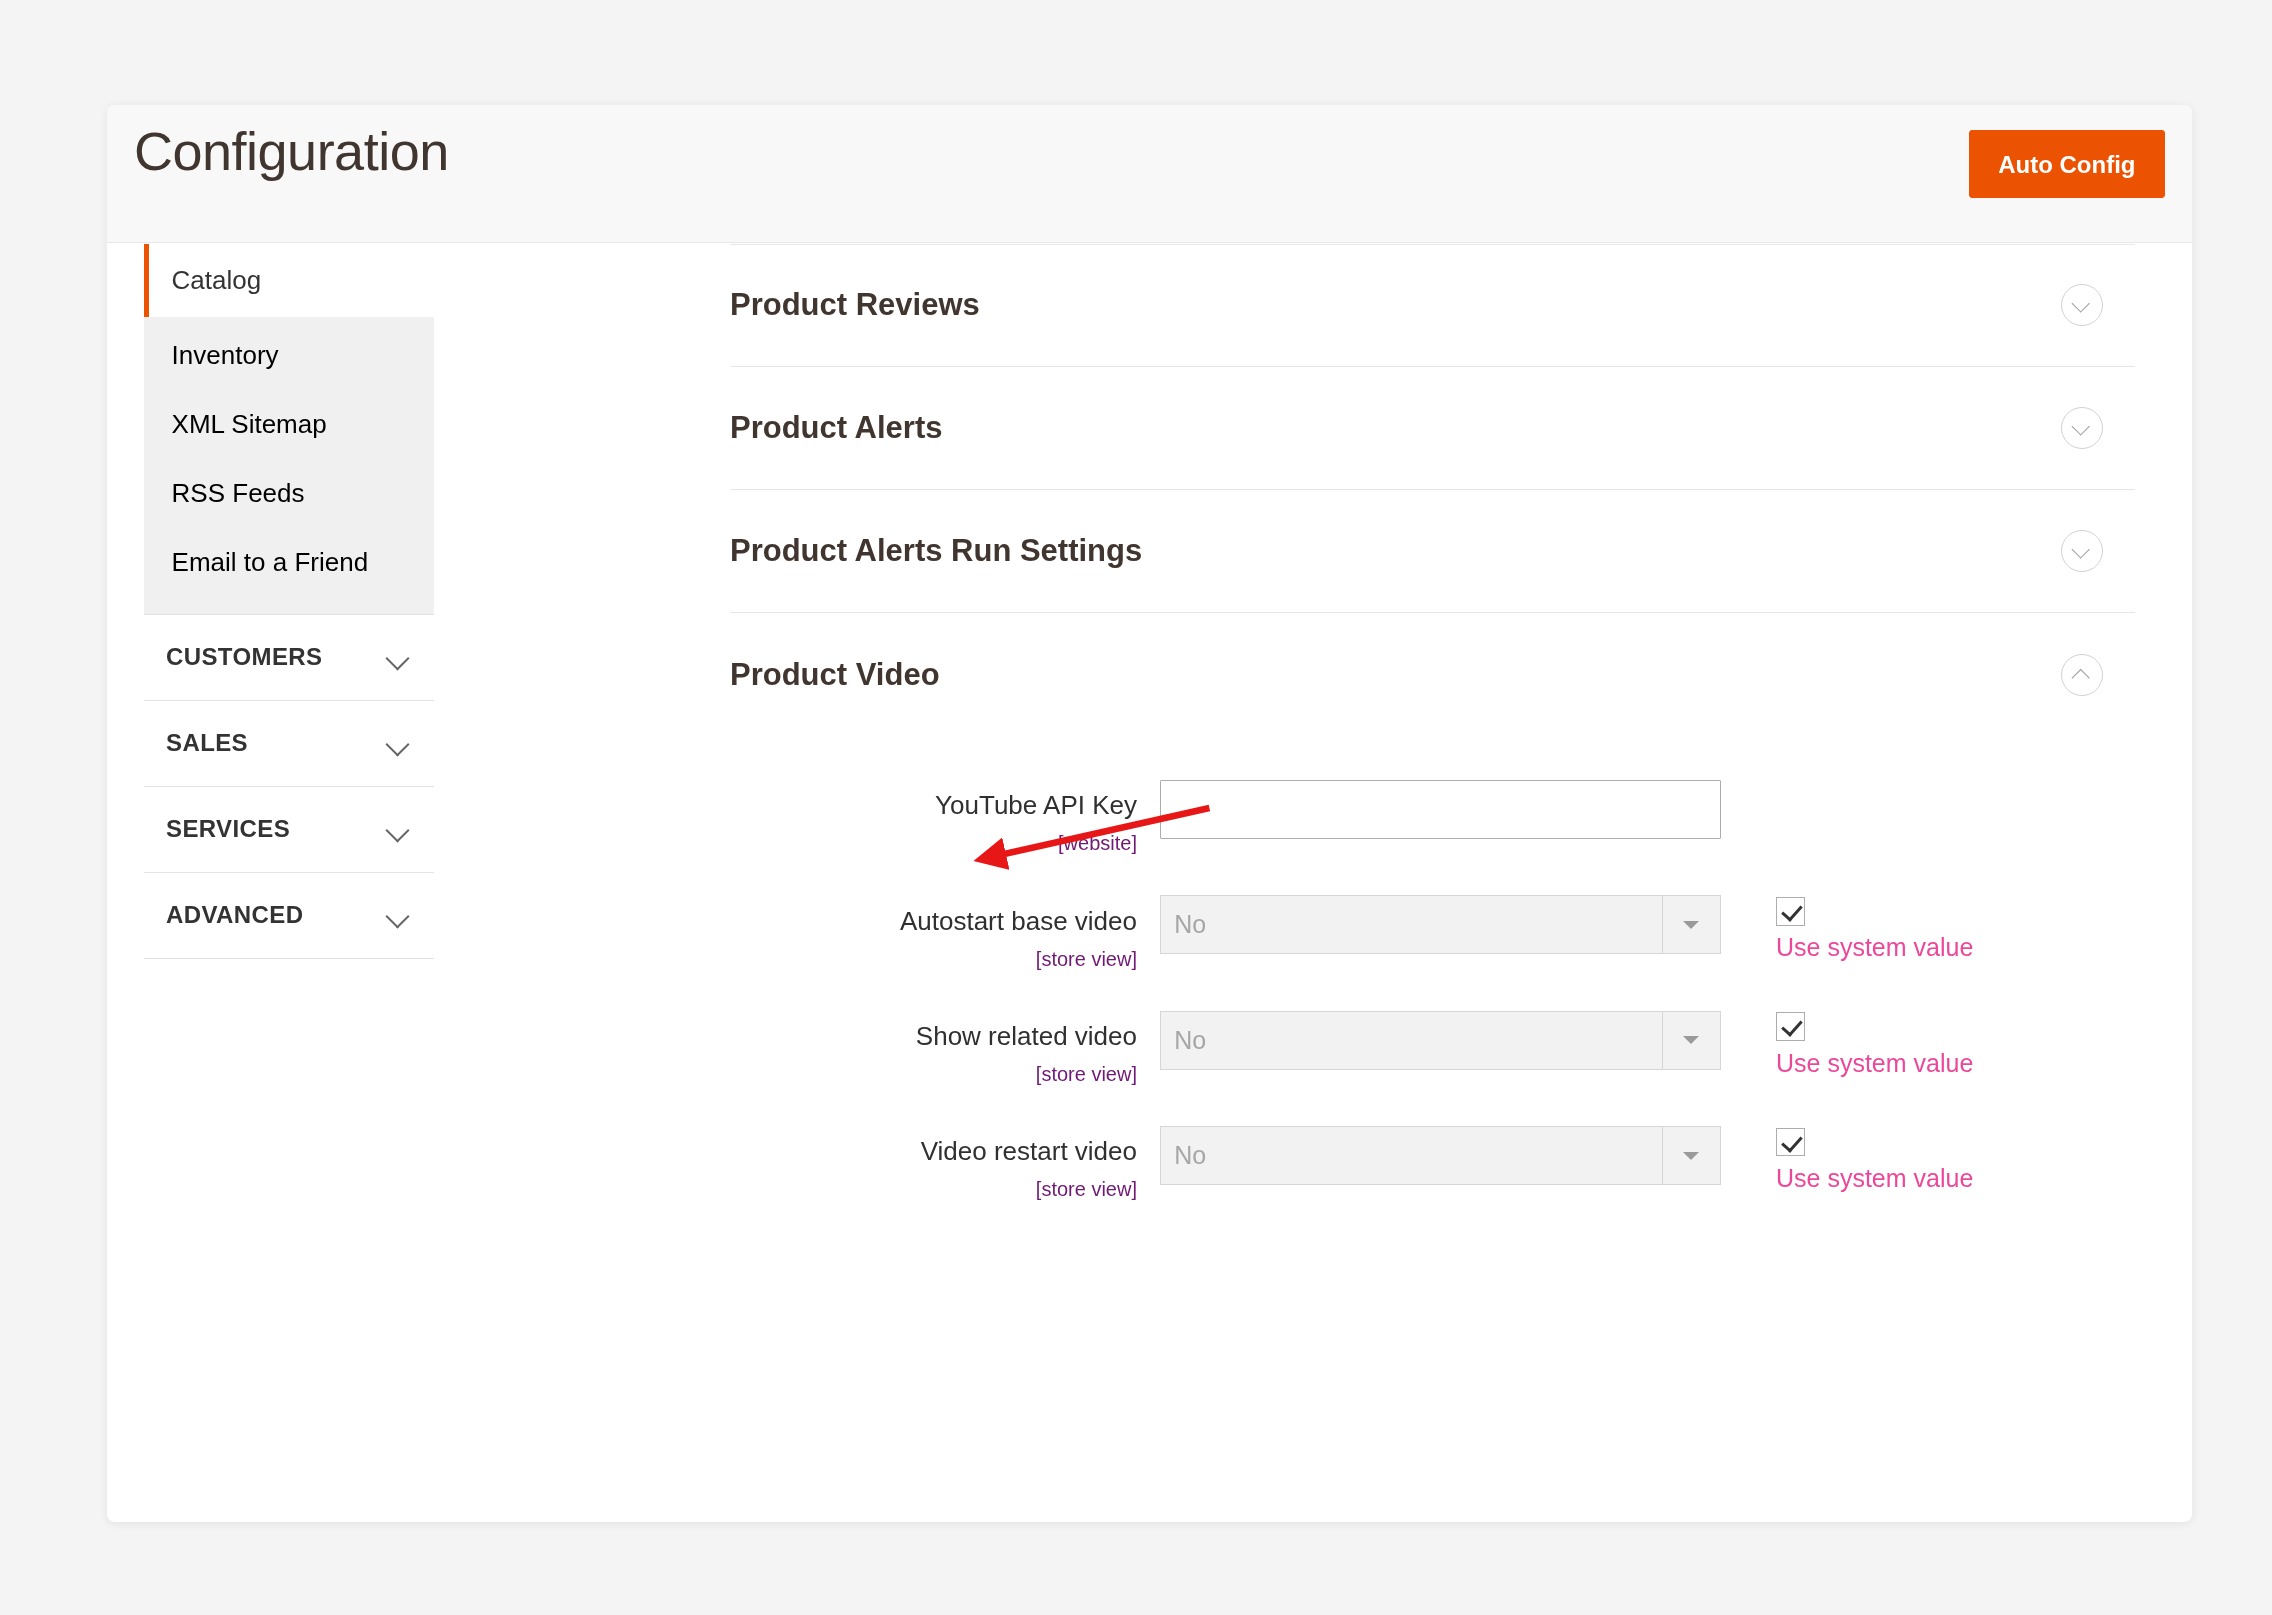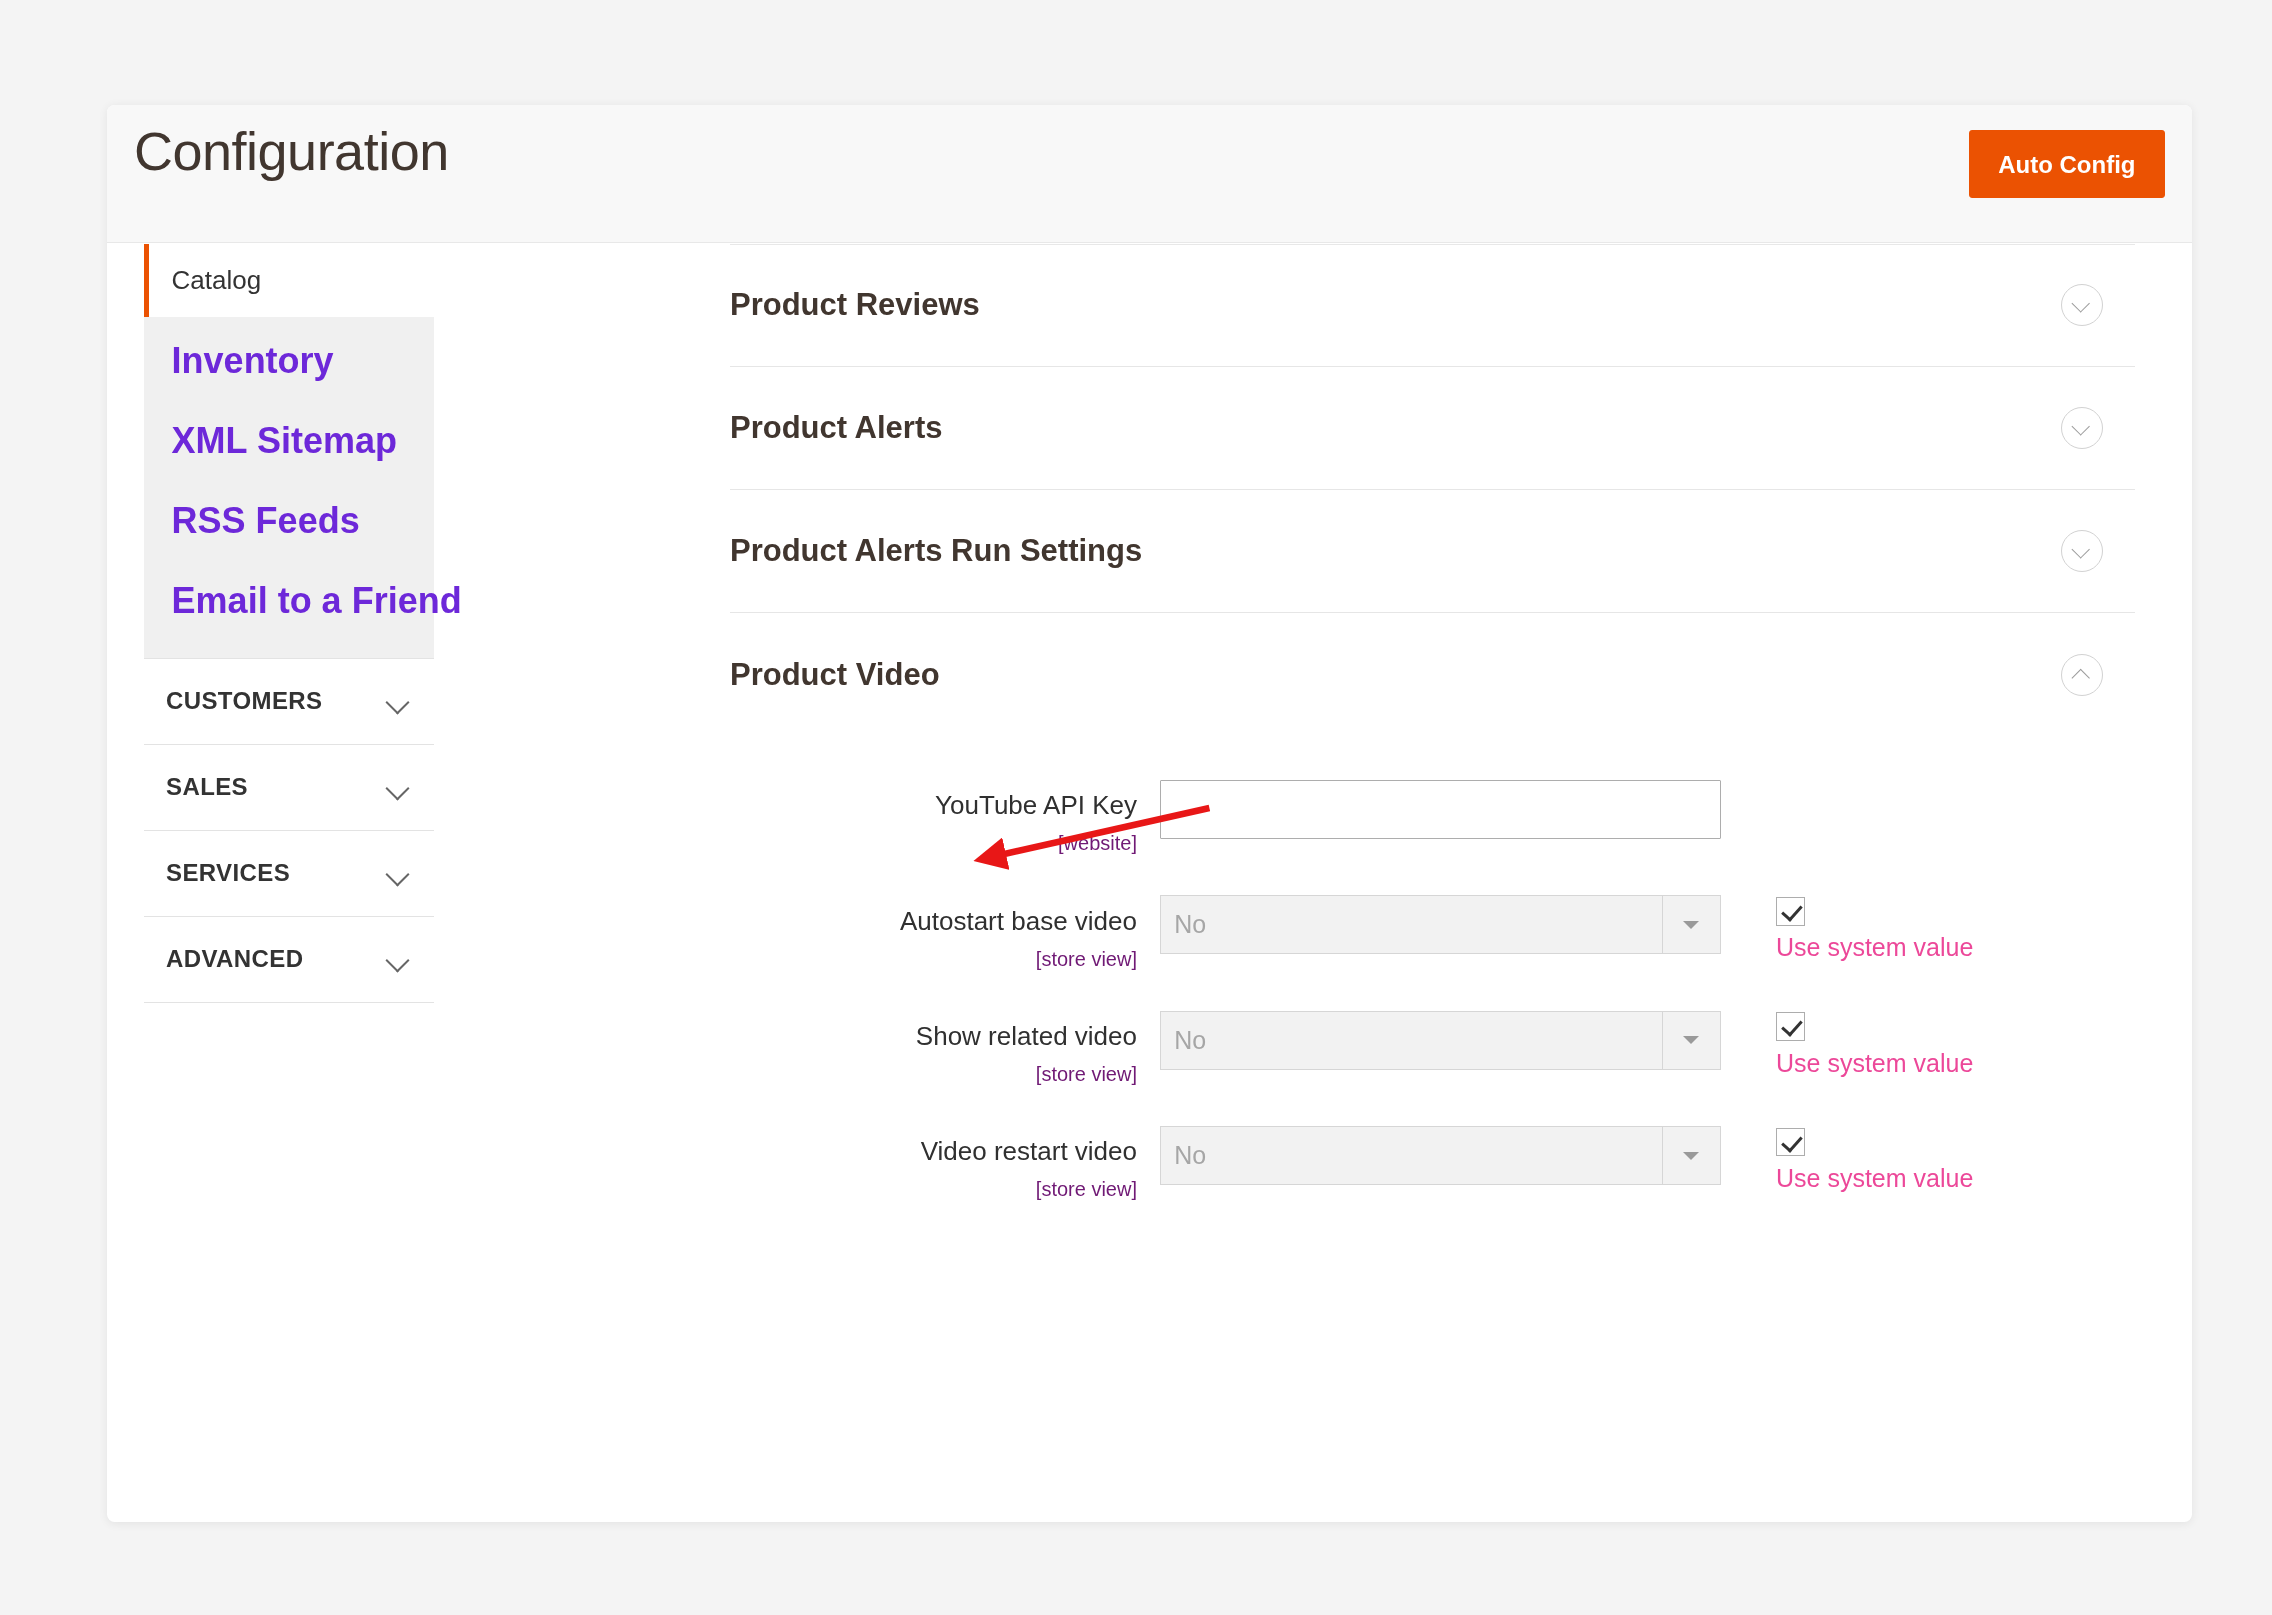--- a/index.html
+++ b/index.html
@@ -100,24 +100,23 @@
     left: 0; top: 0; bottom: 0;
     width: 4.8px;
     background: #eb5202;
   }
   .nav-sub {
     background: #f0f0f0;
     padding: 3.8px 0 17px 0;
   }
   .nav-sub .nav-item {
     background: transparent;
-    color: #6d28d9;
+    color: #000000;
     padding: 19px 19px 19px 27.6px;
-    font-size: 36px;
-    font-weight: bold;
+    font-size: 26px;
   }
   .nav-group {
     border-top: 1px solid #e3e3e3;
     background: #ffffff;
     padding: 28.5px 23px 28.5px 22px;
     display: flex;
     align-items: center;
     justify-content: space-between;
     cursor: pointer;
   }

